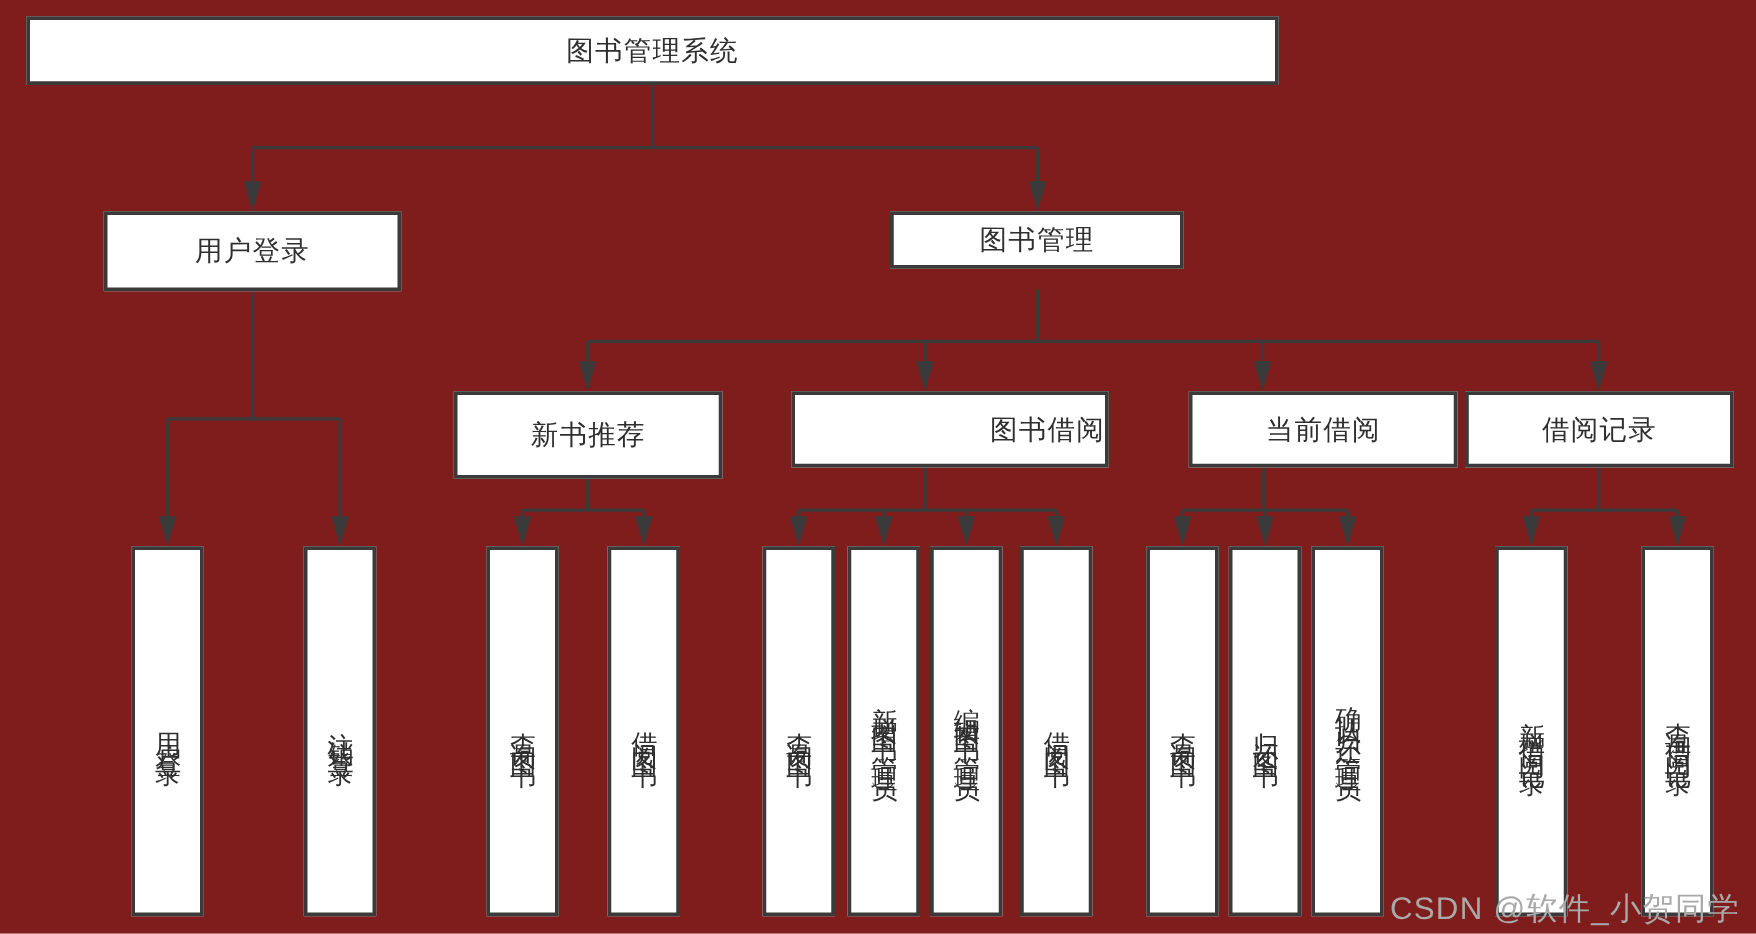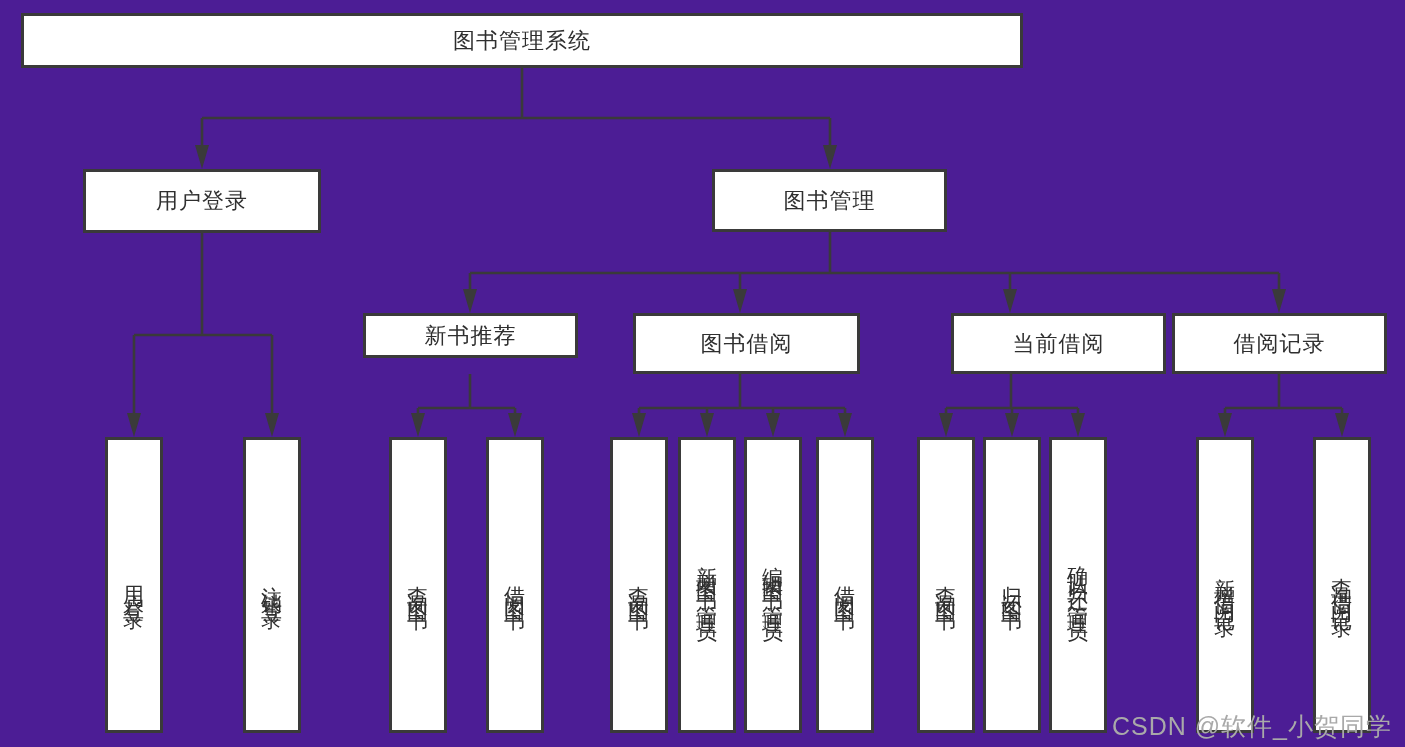--- a/index.html
+++ b/index.html
@@ -2,21 +2,21 @@
 <html><head>
 <meta charset="utf-8">
 <style>
   * { box-sizing: border-box; margin: 0; padding: 0; }
   html, body { background: #ffffff; }
   body { font-family: "Liberation Sans", sans-serif; }
   .stage {
     position: relative;
     width: 1405px;
     height: 747px;
-    background: #4c1d95;
+    background: #7f1d1d;
     overflow: hidden;
   }
   .connectors {
     position: absolute;
     left: 0; top: 0;
     width: 1405px; height: 747px;
     z-index: 1;
   }
   .connectors .ln {
     fill: none;
@@ -85,28 +85,28 @@
       M1218 413 H1232 L1225 437 Z  M1335 413 H1349 L1342 437 Z"></path>
   </svg>
 
   <div class="box hbox" style="left:21px; top:13px; width:1002px; height:55px;">
     <span>图书管理系统</span>
   </div>
 
   <div class="box hbox" style="left:83px; top:169px; width:238px; height:64px;">
     <span>用户登录</span>
   </div>
-  <div class="box hbox" style="left:712px; top:169px; width:235px; height:63px;">
+  <div class="box hbox" style="left:712px; top:169px; width:235px; height:46px;">
     <span>图书管理</span>
   </div>
 
-  <div class="box hbox" style="left:363px; top:313px; width:215px; height:45px;">
+  <div class="box hbox" style="left:363px; top:313px; width:215px; height:70px;">
     <span>新书推荐</span>
   </div>
-  <div class="box hbox" style="left:633px; top:313px; width:227px; height:61px;">
+  <div class="box hbox" style="left:633px; top:313px; width:254px; height:61px;justify-content:flex-end;">
     <span>图书借阅</span>
   </div>
   <div class="box hbox" style="left:904px; top:313px; width:215px; height:61px;margin-left:47px;">
     <span>当前借阅</span>
   </div>
   <div class="box hbox" style="left:1172px; top:313px; width:215px; height:61px;">
     <span>借阅记录</span>
   </div>
 
   <div class="box vbox" style="left:105px; top:437px; width:58px; height:296px;">

